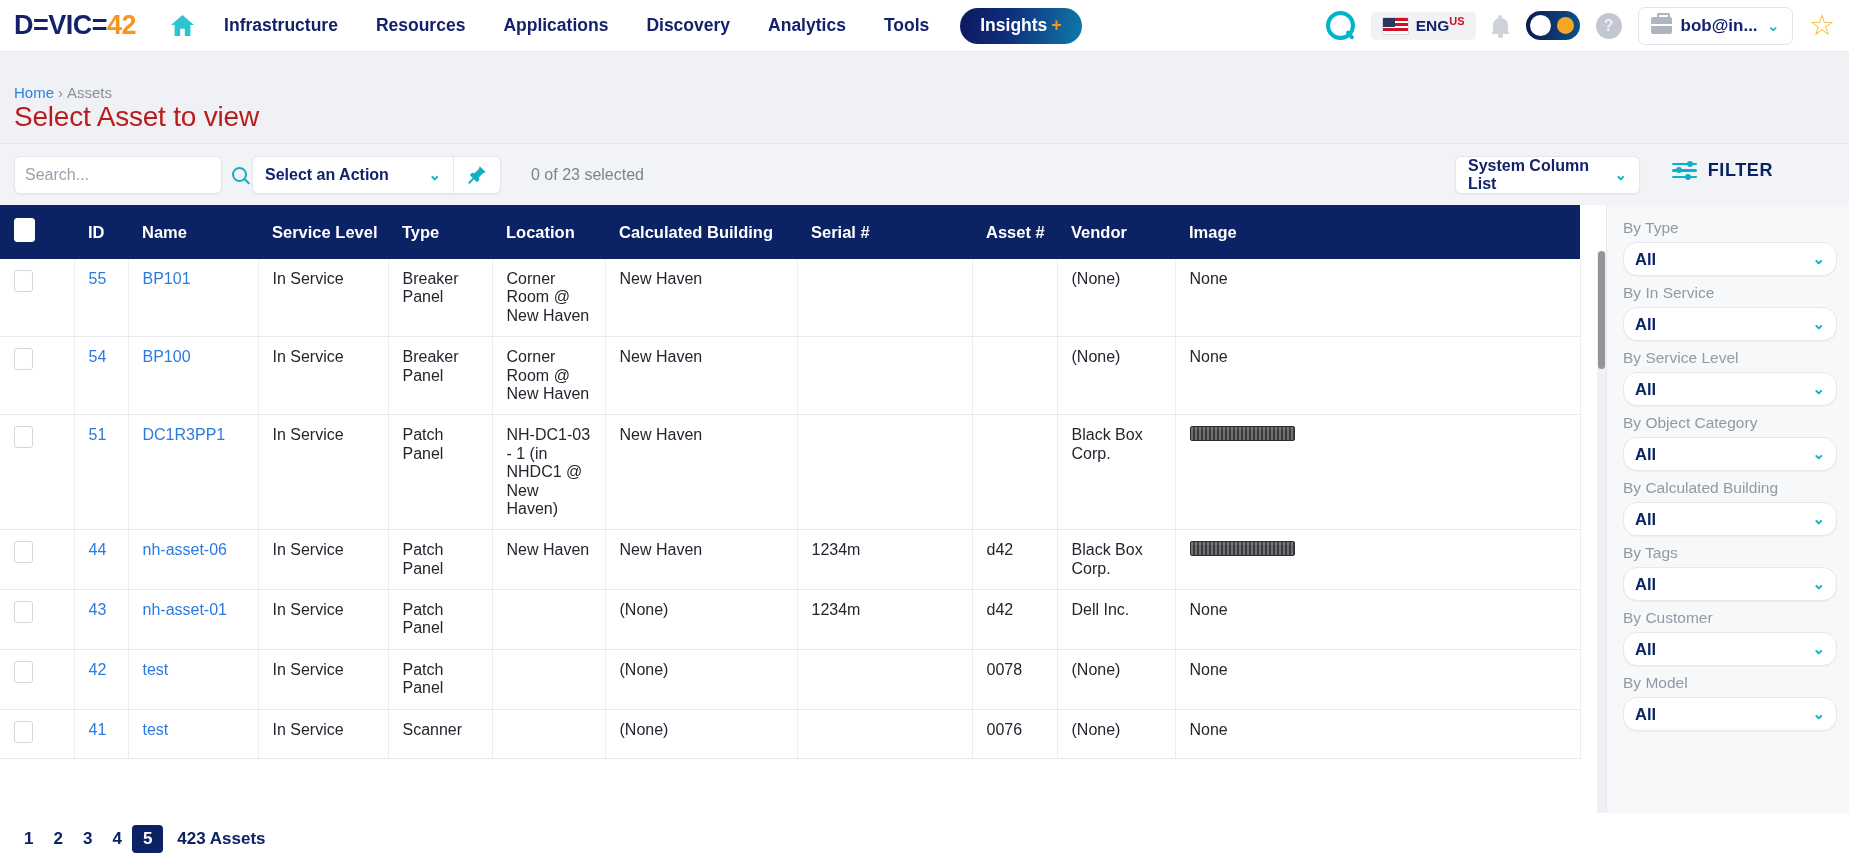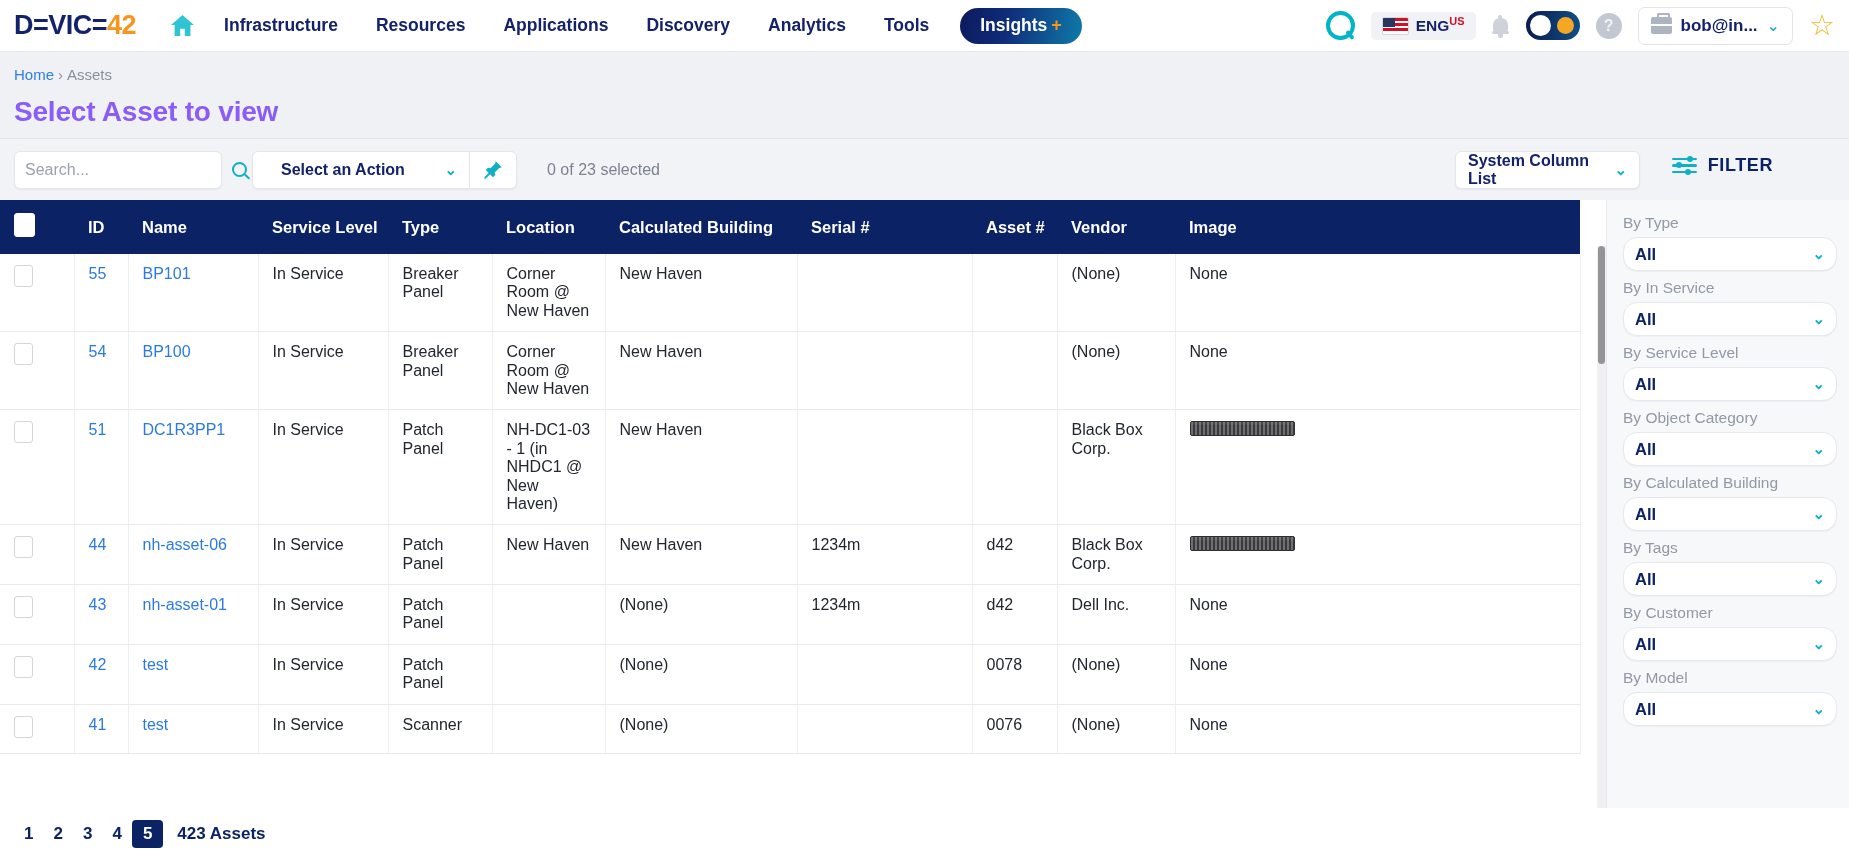--- a/index.html
+++ b/index.html
@@ -96,27 +96,27 @@
   .case-ico{width:21px;height:17px;border-radius:2px;background:#aeb4c1;position:relative;}
   .case-ico:before{content:"";position:absolute;top:-4px;left:6px;width:9px;height:4px;border:2px solid #aeb4c1;border-bottom:none;border-radius:2px 2px 0 0;}
   .case-ico:after{content:"";position:absolute;top:7px;left:0;width:21px;height:2px;background:#fff;}
   .user-name{color:#14226b;font-weight:800;font-size:17px;}
   .chev-tn{ color:#0fa9c4; font-size:16px; }
 
   .star{color:#f5b823;font-size:29px;line-height:1;}
 
   
   .page-head{
-    background:#eff1f4; padding: 14px 14px 10px 14px;
+    background:#eff1f4; padding: 32px 14px 10px 14px;
   }
   .crumbs{font-size:15px;color:#8a8f9c;}
   .crumbs a{color:#2f7fe0;text-decoration:none;}
   .crumbs .sep{margin:0 4px;color:#8a8f9c;}
   .page-title{
-    color:#8b5cf6;font-size:28px;font-weight:700;margin-top:13px;letter-spacing:-0.2px;
+    color:#b91c1c;font-size:28px;font-weight:400;margin-top:0;letter-spacing:-0.2px;
   }
 
   
   .toolbar{
     background:#f2f3f6;border-top:1px solid #e4e6eb;
     height:62px;display:flex;align-items:center;padding:0 14px;position:relative;
   }
   .search-box{
     width:208px;height:38px;background:#fff;border:1px solid #e4e6eb;border-radius:6px;
     display:flex;align-items:center;padding:0 10px;box-shadow:0 1px 2px rgba(0,0,0,.05);
@@ -124,21 +124,21 @@
   .search-box input{
     border:none;outline:none;flex:1;font-size:16px;color:#59606e;
     font-family:"Liberation Sans",sans-serif;background:transparent;
   }
   .search-box input::placeholder{color:#9aa0ad;}
   .mag{width:15px;height:15px;border:2px solid #0fb0c6;border-radius:50%;position:relative;flex:none;}
   .mag:after{content:"";position:absolute;width:2px;height:7px;background:#0fb0c6;right:-3px;bottom:-5px;transform:rotate(-45deg);border-radius:1px;}
 
   .action-group{
     margin-left:30px;display:flex;align-items:flex-start;height:38px;
-    background:#fff;border:1px solid #e4e6eb;border-radius:6px;box-shadow:0 1px 2px rgba(0,0,0,.05);padding-left:16px;
+    background:#fff;border:1px solid #e4e6eb;border-radius:6px;box-shadow:0 1px 2px rgba(0,0,0,.05);
   }
   .action-sel{
     width:200px;height:100%;display:flex;align-items:center;justify-content:space-between;
     padding:0 12px;color:#14226b;font-weight:700;font-size:16px;cursor:pointer;
   }
   .action-div{width:1px;height:100%;background:#e4e6eb;}
   .action-pin{width:46px;height:100%;display:flex;align-items:center;justify-content:center;cursor:pointer;}
 
   .sel-count{margin-left:30px;color:#7c8290;font-size:16px;}
 

